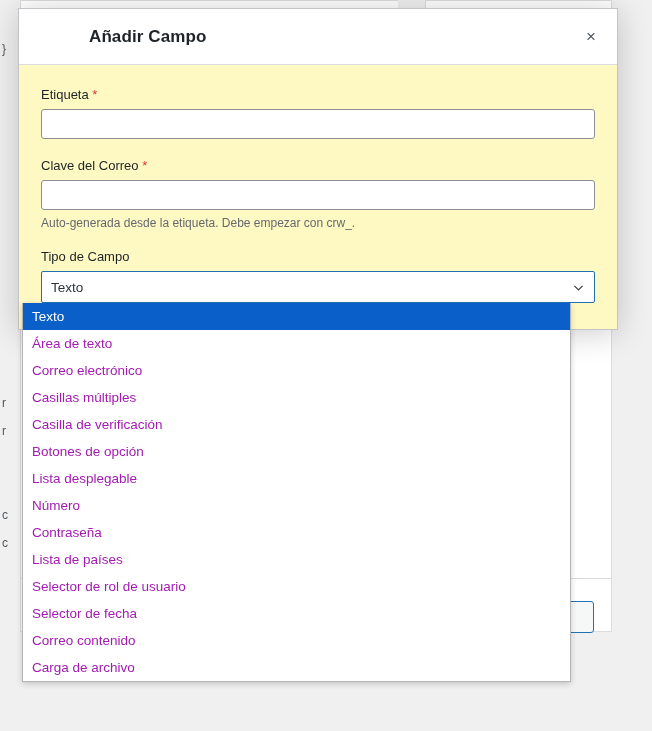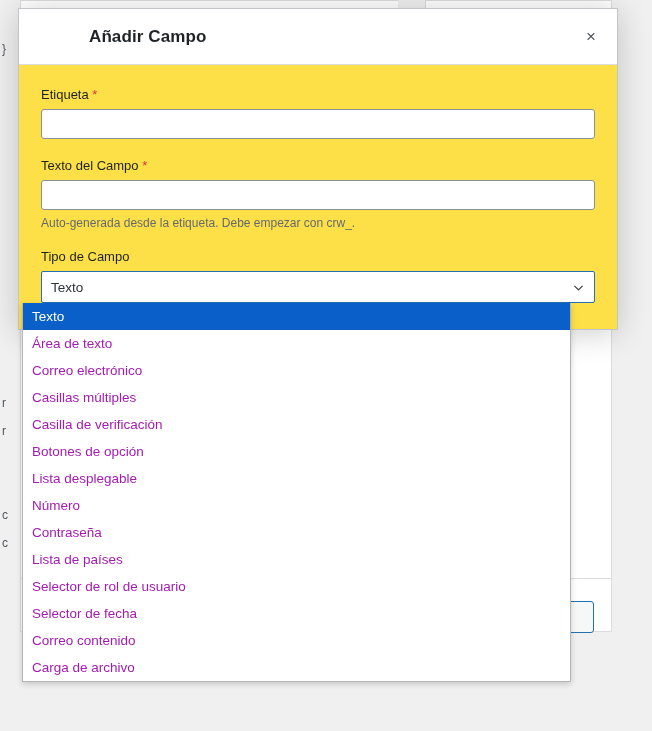--- a/index.html
+++ b/index.html
@@ -139,21 +139,21 @@
     font-size: 17px;
     color: #50575e;
     cursor: pointer;
     background: transparent;
     border: none;
     padding: 0;
     font-family: "Liberation Sans", sans-serif;
   }
   .modal-body {
     padding: 22px 22px 26px 22px;
-    background: #fde047;
+    background: #fef9c3;
   }
 
   .field-group { margin-bottom: 19px; }
   .field-group:last-child { margin-bottom: 0; }
 
   .field-label {
     display: block;
     font-size: 13px;
     color: #1d2327;
     margin-bottom: 7px;
@@ -268,21 +268,21 @@
     <div class="field-group">
       <label class="field-label">
         <span>Etiqueta</span>
         <span class="req">*</span>
       </label>
       <input class="text-input" type="text" value="" style="">
     </div>
 
     <div class="field-group">
       <label class="field-label">
-        <span>Texto del Campo</span>
+        <span>Clave del Correo</span>
         <span class="req">*</span>
       </label>
       <input class="text-input" type="text" value="" style="">
       <span class="field-hint">Auto-generada desde la etiqueta. Debe empezar con crw_.</span>
     </div>
 
     <div class="field-group">
       <label class="field-label">Tipo de Campo</label>
       <div class="select-control">
         <span>Texto</span>

